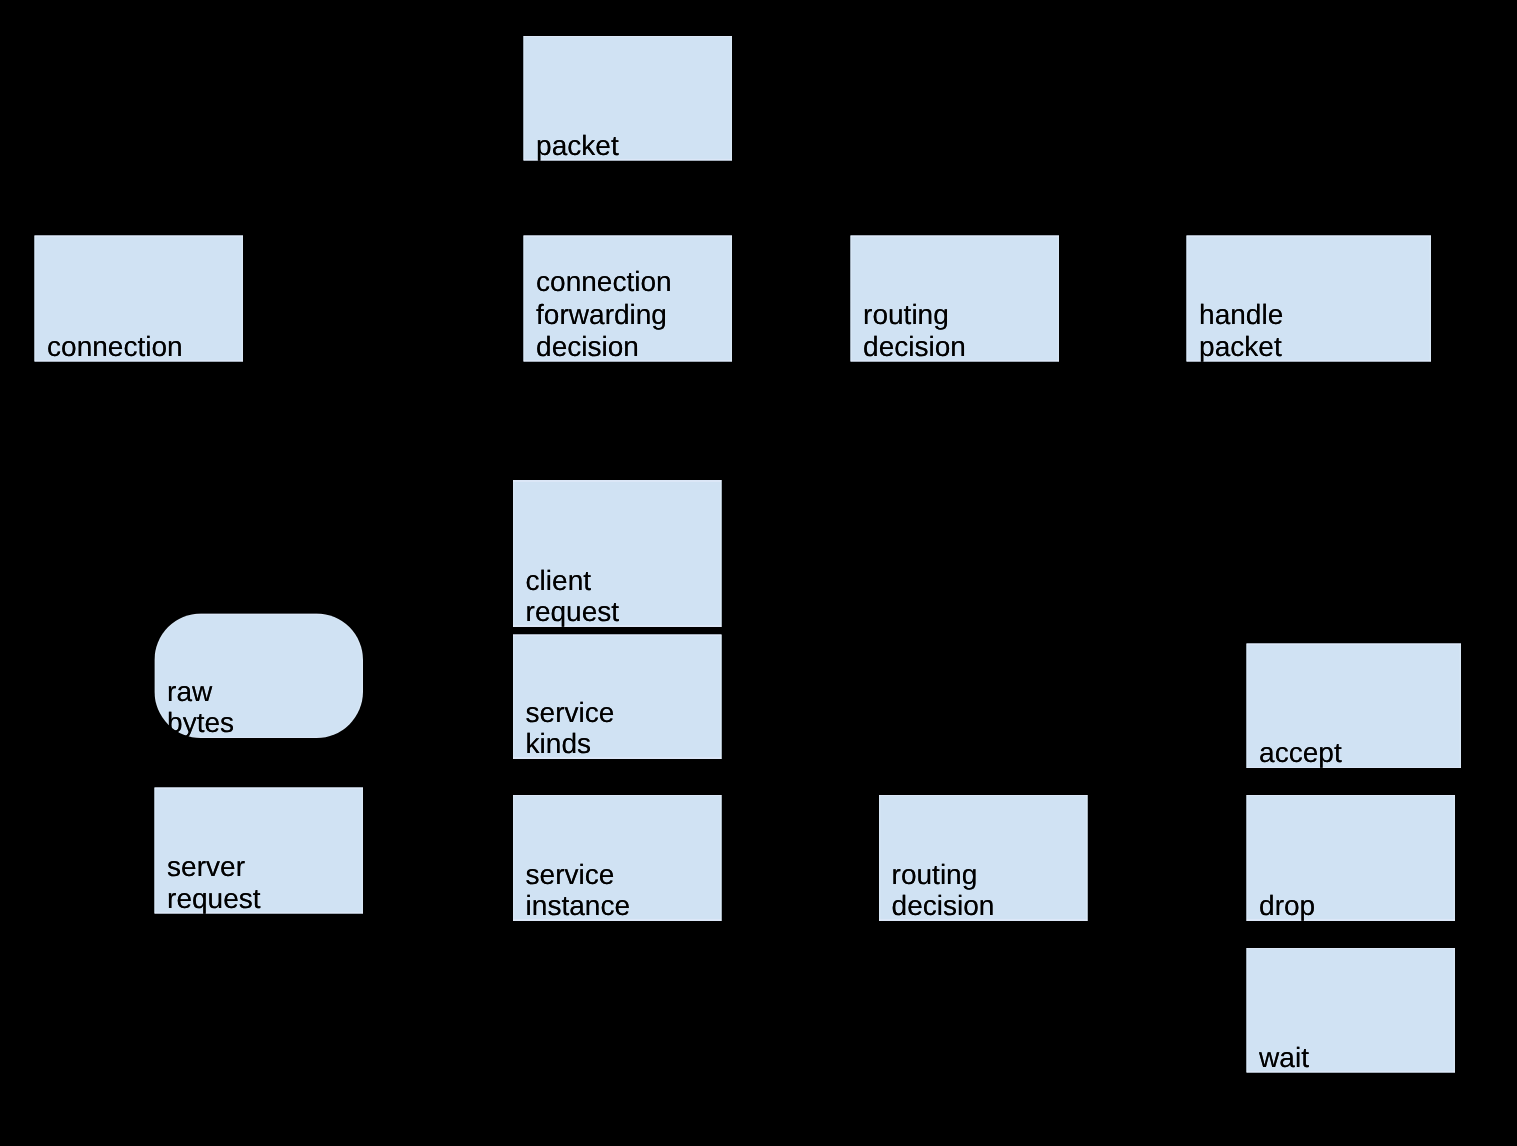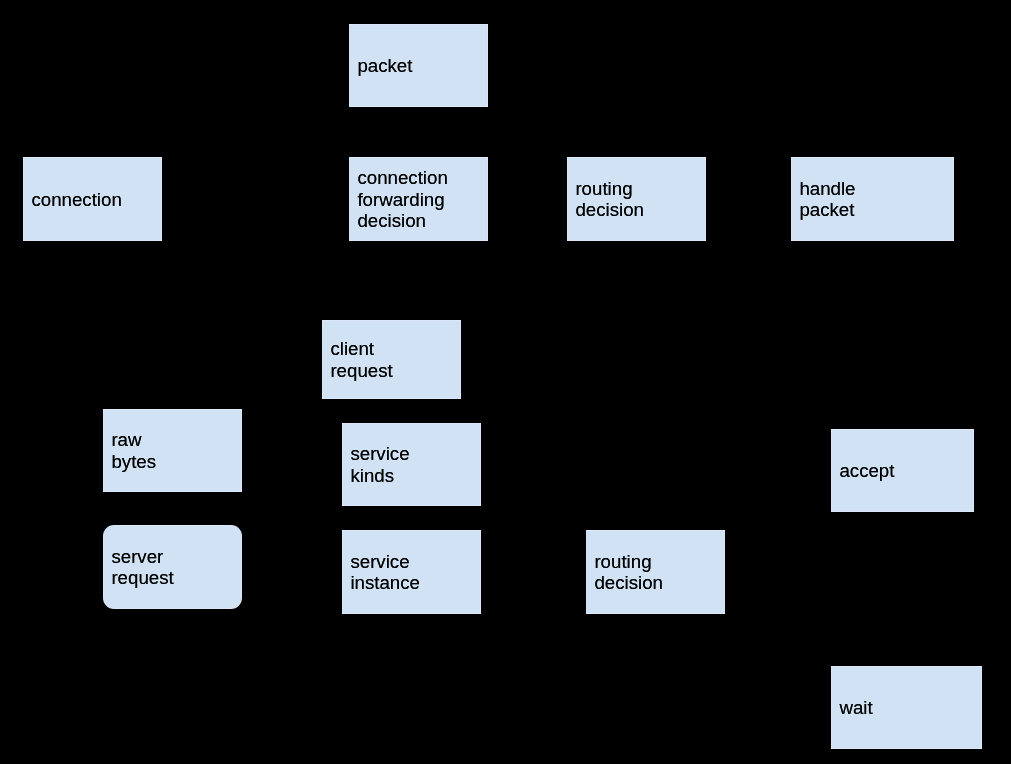--- a/index.html
+++ b/index.html
@@ -18,21 +18,21 @@
     position: relative;
     width: 1011px;
     height: 764px;
     background: #000000;
     transform: translateZ(0);
   }
   .node {
     position: absolute;
     box-sizing: border-box;
     display: flex;
-    align-items: center;
+    align-items: flex-end;
     justify-content: flex-start;
     overflow: visible;
     background-color: #d0e2f3;
     background-image: linear-gradient(to bottom,
         #dce7f7 0px, #dce7f7 1px,
         #d0e2f3 1px, #d0e2f3 calc(100% - 1px),
         #dce7f7 calc(100% - 1px), #dce7f7 100%);
     box-shadow: inset 1px 0 0 rgba(255, 255, 255, 0.16),
                 inset -1px 0 0 rgba(255, 255, 255, 0.17);
   }
@@ -71,52 +71,55 @@
   <div class="node" style="left: 567px; top: 156.9px; width: 139px; height: 84.2px;">
     <div class="node-label">routing
 decision</div>
   </div>
 
   <div class="node" style="left: 791px; top: 156.9px; width: 163px; height: 84.2px;">
     <div class="node-label">handle
 packet</div>
   </div>
 
-  <div class="node" style="left: 322px; top: 319.9px; width: 139px; height: 79px;">
+  <div class="node" style="left: 342px; top: 319.9px; width: 139px; height: 98px;">
     <div class="node-label">client
 request</div>
   </div>
 
-  <div class="node" style="left: 103px; top: 408.9px; width: 139px; height: 83.2px;">
+  <div class="node" style="left: 103px; top: 408.9px; width: 139px; height: 83.2px; border-radius: 31px;">
     <div class="node-label">raw
 bytes</div>
   </div>
 
   <div class="node" style="left: 342px; top: 422.9px; width: 139px; height: 83.2px;">
     <div class="node-label">service
 kinds</div>
   </div>
 
   <div class="node" style="left: 831px; top: 428.9px; width: 143px; height: 83.2px;">
     <div class="node-label">accept</div>
   </div>
 
-  <div class="node" style="left: 103px; top: 524.9px; width: 139px; height: 84.2px; border-radius: 11px;">
+  <div class="node" style="left: 103px; top: 524.9px; width: 139px; height: 84.2px;">
     <div class="node-label">server
 request</div>
   </div>
 
   <div class="node" style="left: 342px; top: 529.9px; width: 139px; height: 84.2px;">
     <div class="node-label">service
 instance</div>
   </div>
 
   <div class="node" style="left: 586px; top: 529.9px; width: 139px; height: 84.2px;">
     <div class="node-label">routing
 decision</div>
   </div>
 
+  <div class="node" style="left: 831px; top: 529.9px; width: 139px; height: 84.2px;">
+    <div class="node-label">drop</div>
+  </div>
 
-  <div class="node" style="left: 831px; top: 631.9px; width: 151px; height: 83.2px; margin-top: 34px;">
+  <div class="node" style="left: 831px; top: 631.9px; width: 139px; height: 83.2px;">
     <div class="node-label">wait</div>
   </div>
 
 </div>
 
 </body></html>

